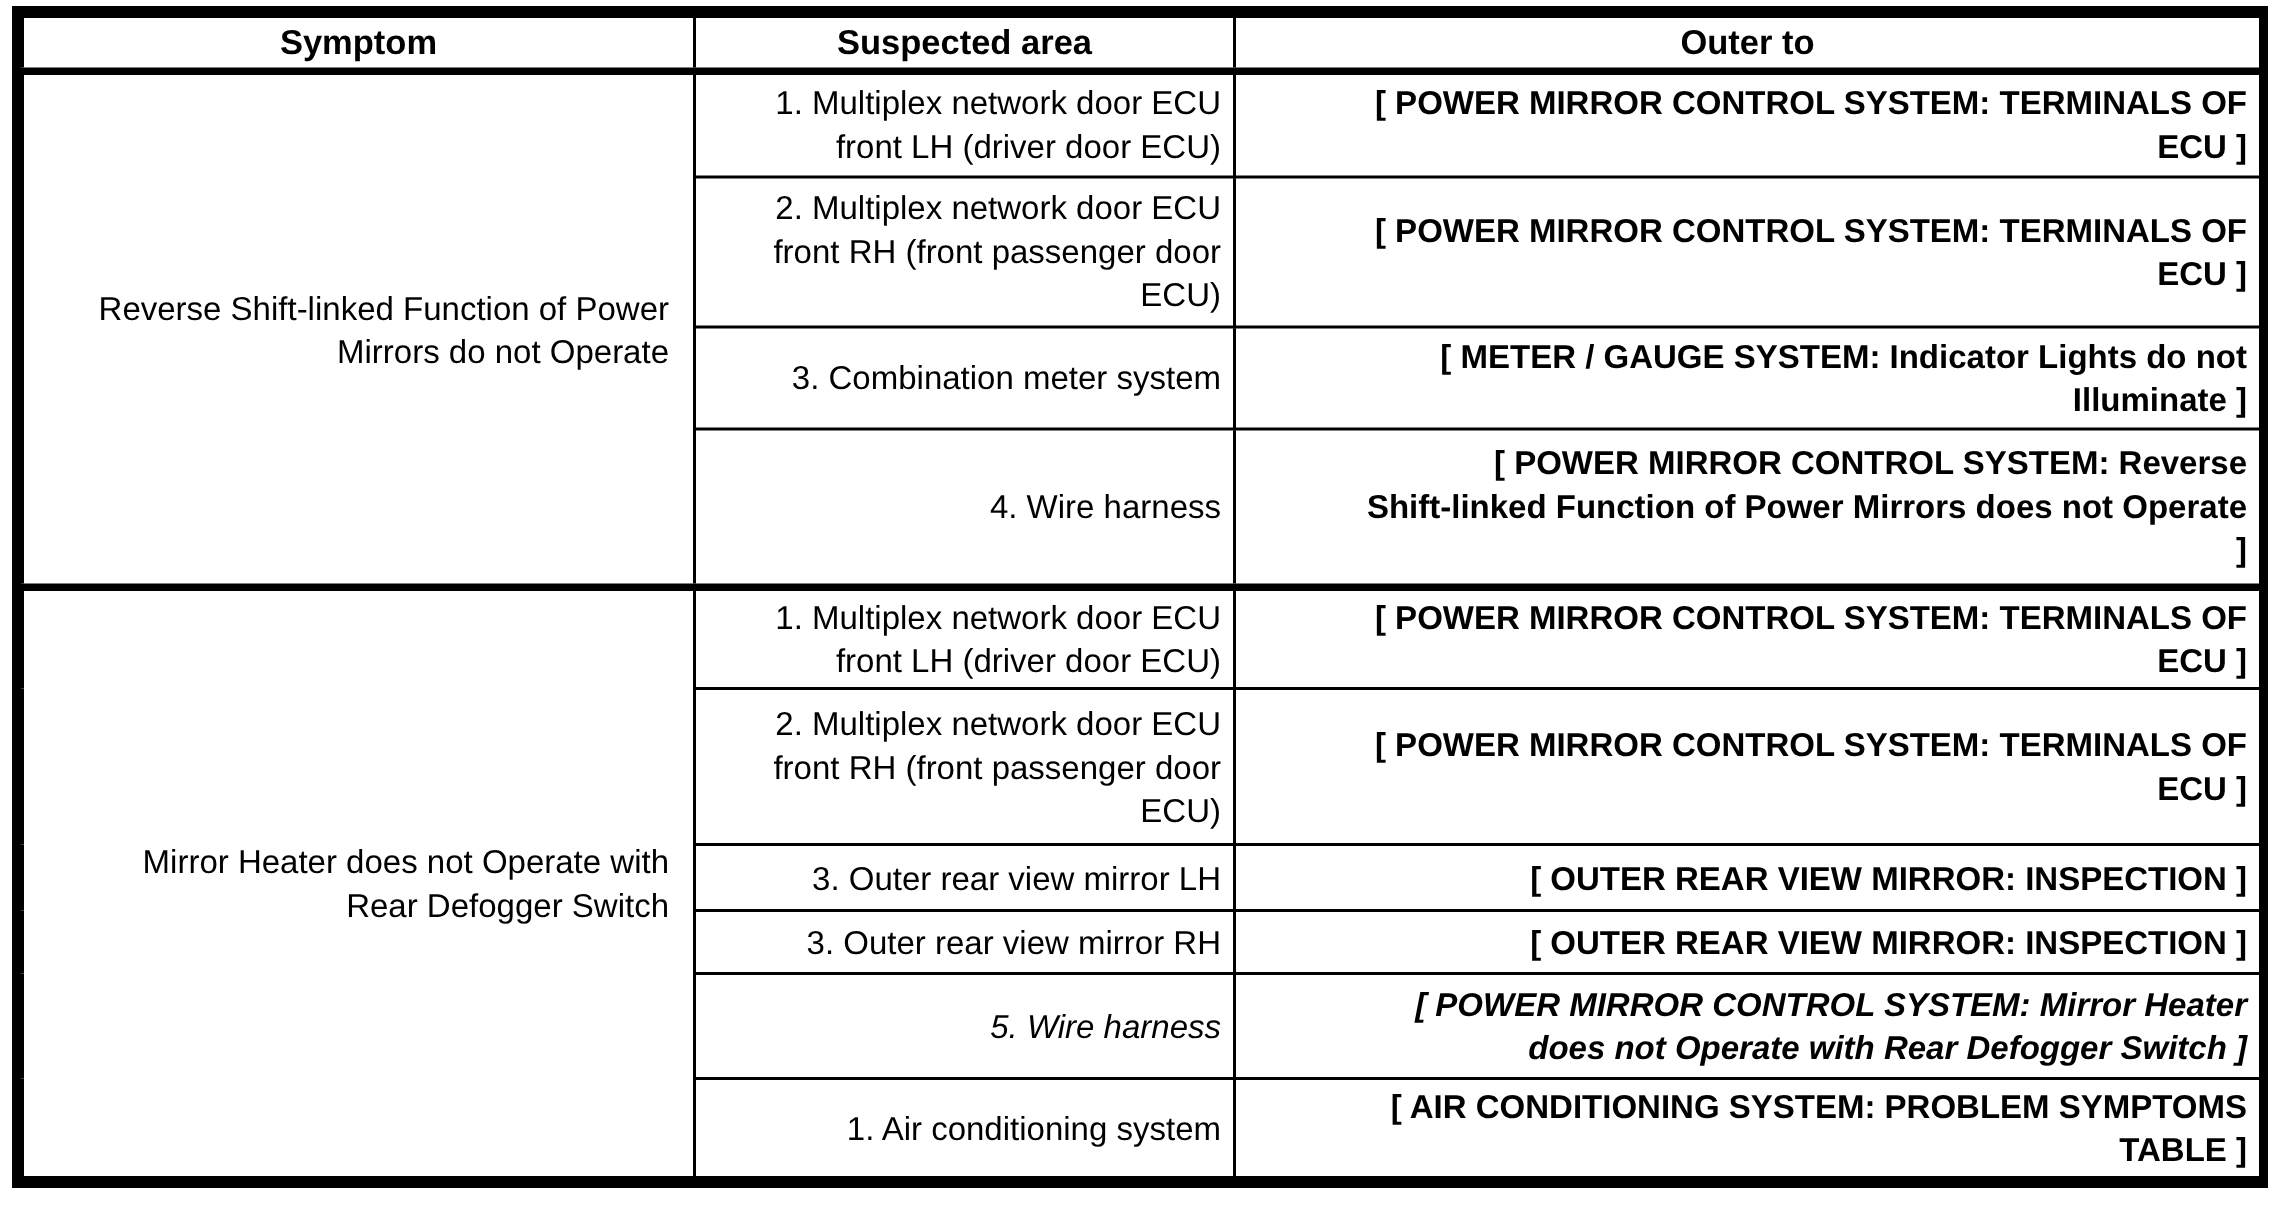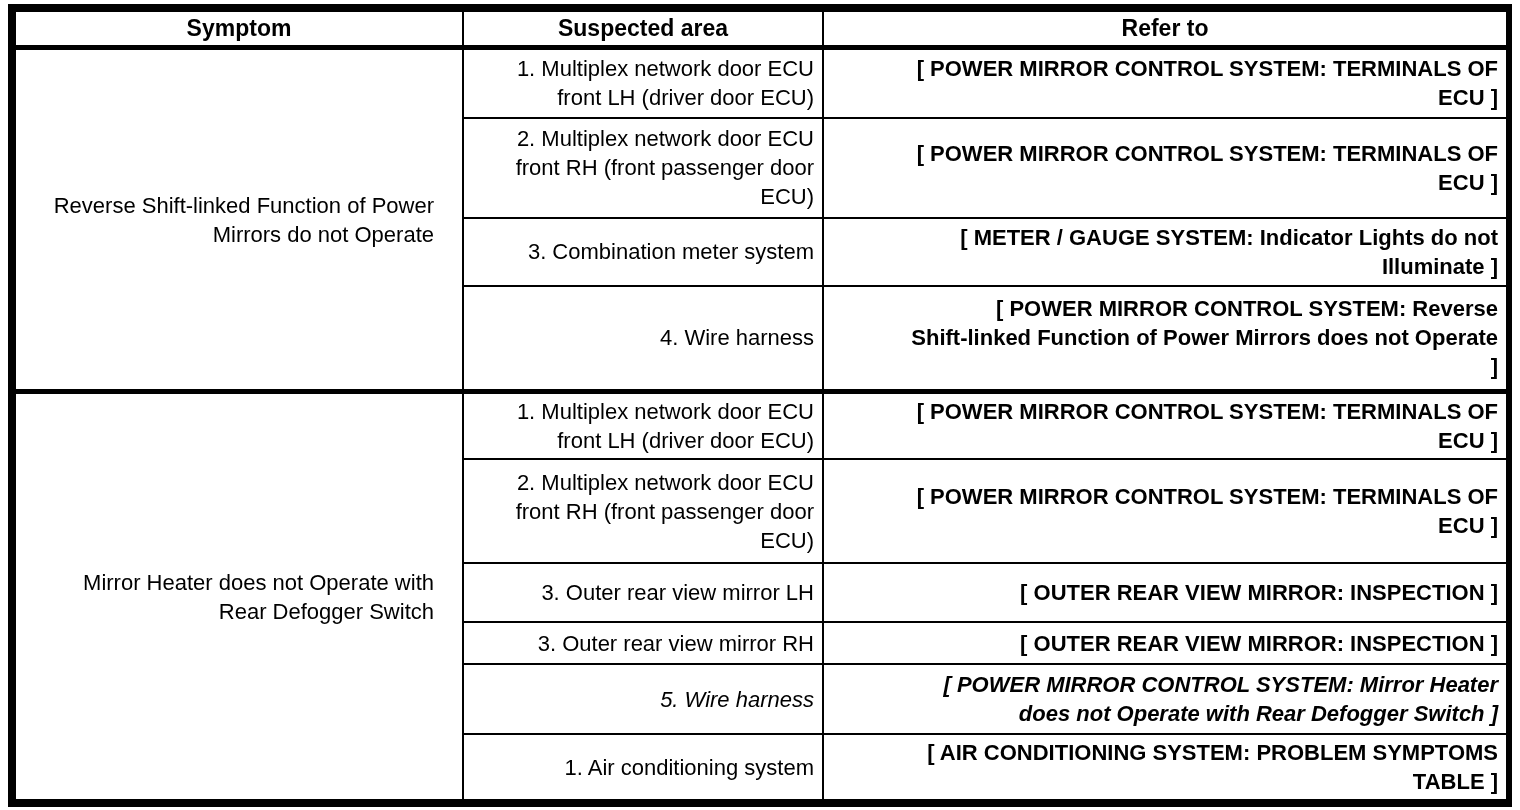--- a/index.html
+++ b/index.html
@@ -37,54 +37,54 @@
     font-weight: bold;
     font-size: 23px;
     text-align: center;
     padding: 2px 6px;
     border-bottom: 5px solid #000000;
   }
   td {
     text-align: right;
     padding: 3px 8px 3px 6px;
   }
-  td.symptom { padding-left: 7px; padding-right: 28px; }
+  td.symptom { padding-left: 7px; padding-right: 16px; }
   td.area    { padding-left: 8px; }
   td.refer {
     font-weight: bold;
     padding-left: 9px;
   }
   tr.group-start > td { border-top: 5px solid #000000; }
   tr.rh-head { height: 36px; }
   tr.rh1  { height: 70px; }
   tr.rh2  { height: 100px; }
   tr.rh3  { height: 68px; }
   tr.rh4  { height: 106px; }
   tr.rh5  { height: 60px; }
   tr.rh6  { height: 104px; }
-  tr.rh7  { height: 59px; }
+  tr.rh7  { height: 44px; }
   tr.rh8  { height: 42px; }
   tr.rh9  { height: 70px; font-style: italic; }
   tr.rh10 { height: 66px; }
 </style>
 </head>
 <body>
 
 <div class="table-wrap">
   <table class="symptom-table">
     <colgroup>
       <col class="c1">
       <col class="c2">
       <col class="c3">
     </colgroup>
     <thead>
       <tr class="rh-head">
         <th>Symptom</th>
         <th>Suspected area</th>
-        <th>Refer to</th>
+        <th>Outer to</th>
       </tr>
     </thead>
     <tbody>
       <tr class="rh1">
         <td class="symptom" rowspan="4">Reverse Shift-linked Function of Power
 Mirrors do not Operate</td>
         <td class="area">1. Multiplex network door ECU
 front LH (driver door ECU)</td>
         <td class="refer">[ POWER MIRROR CONTROL SYSTEM: TERMINALS OF
 ECU ]</td>

